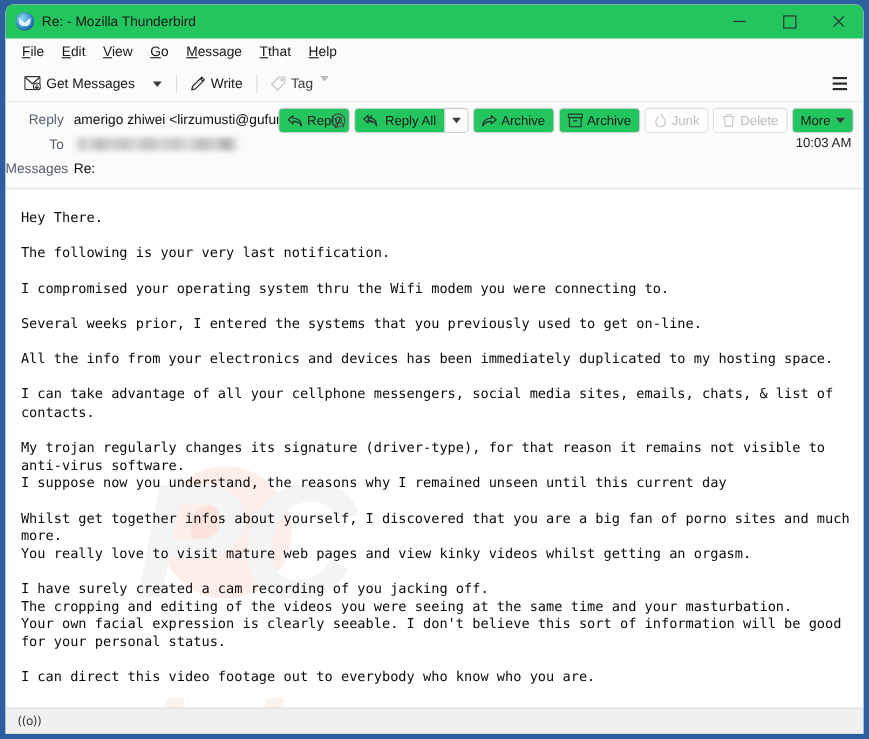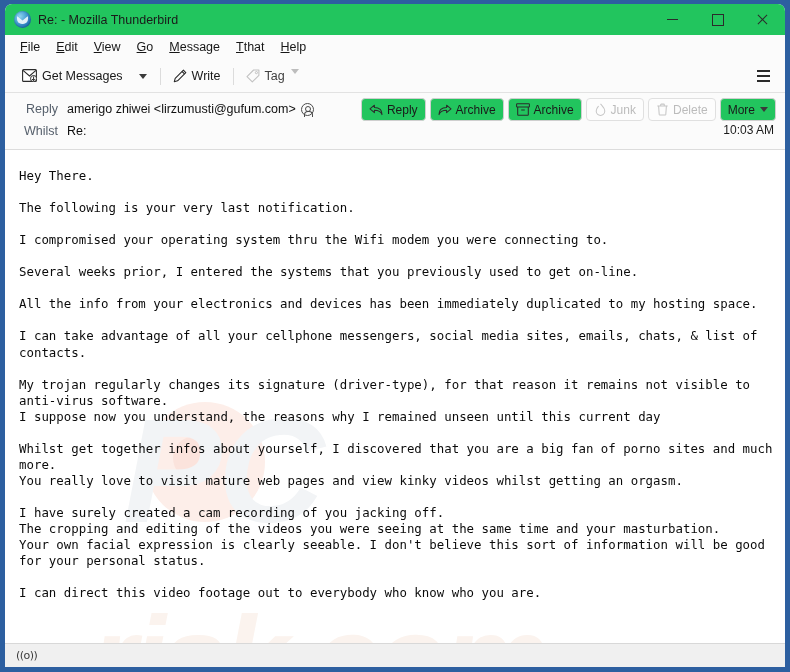--- a/index.html
+++ b/index.html
@@ -419,20 +419,34 @@
 
         <div class="act-btn">
           <span>
             <svg class="ico" width="14" height="12" viewBox="0 0 14 12">
               <path d="M5.4 1.2 L1 4.9 L5.4 8.6 V6.3 C9.3 6.3 12 7.6 13 10.6 C13.2 6.3 10.6 3.5 5.4 3.5 Z" fill="none" stroke="#2b2b2b" stroke-width="1.05" stroke-linejoin="round"></path>
             </svg>
           </span>
           <span>Reply</span>
         </div>
 
+        <div class="act-group">
+          <div class="act-btn">
+            <span>
+              <svg class="ico" width="16" height="12" viewBox="0 0 16 12">
+                <path d="M4.6 0.9 L0.8 4.3 L4.6 7.7 V5.7 C8.6 5.7 11.4 7 12.4 10.4 C12.6 5.9 9.8 3 4.6 3 Z" fill="none" stroke="#2b2b2b" stroke-width="1.05" stroke-linejoin="round"></path>
+                <path d="M8.3 0.9 L4.6 4.3 L8.3 7.7" fill="none" stroke="#2b2b2b" stroke-width="1.05" stroke-linejoin="round"></path>
+              </svg>
+            </span>
+            <span>Reply All</span>
+          </div>
+          <div class="act-caret">
+            <span class="caret"></span>
+          </div>
+        </div>
 
         <div class="act-btn">
           <span>
             <svg class="ico" width="14" height="12" viewBox="0 0 14 12">
               <path d="M8.6 1.2 L13 4.9 L8.6 8.6 V6.3 C4.7 6.3 2 7.6 1 10.6 C0.8 6.3 3.4 3.5 8.6 3.5 Z" fill="none" stroke="#2b2b2b" stroke-width="1.05" stroke-linejoin="round"></path>
             </svg>
           </span>
           <span>Archive</span>
         </div>
 
@@ -474,23 +488,29 @@
       </div>
 
       <div class="hdr-row">
         <div class="hdr-label">Reply</div>
         <div class="hdr-value">
           <span class="from-name">amerigo zhiwei &lt;lirzumusti@gufum.com&gt;</span>
           <span class="contact-ico"></span>
         </div>
       </div>
 
-
       <div class="hdr-row">
-        <div class="hdr-label">Whilst</div>
+        <div class="hdr-label">To</div>
+        <div class="hdr-value">
+          <span class="redacted"></span>
+        </div>
+      </div>
+
+      <div class="hdr-row">
+        <div class="hdr-label">Messages</div>
         <div class="hdr-value">
           <span class="subject-text">Re:</span>
         </div>
       </div>
 
       <div id="msg-time">10:03 AM</div>
     </div>
 
     <div id="msg-body">
       <div id="watermark">

